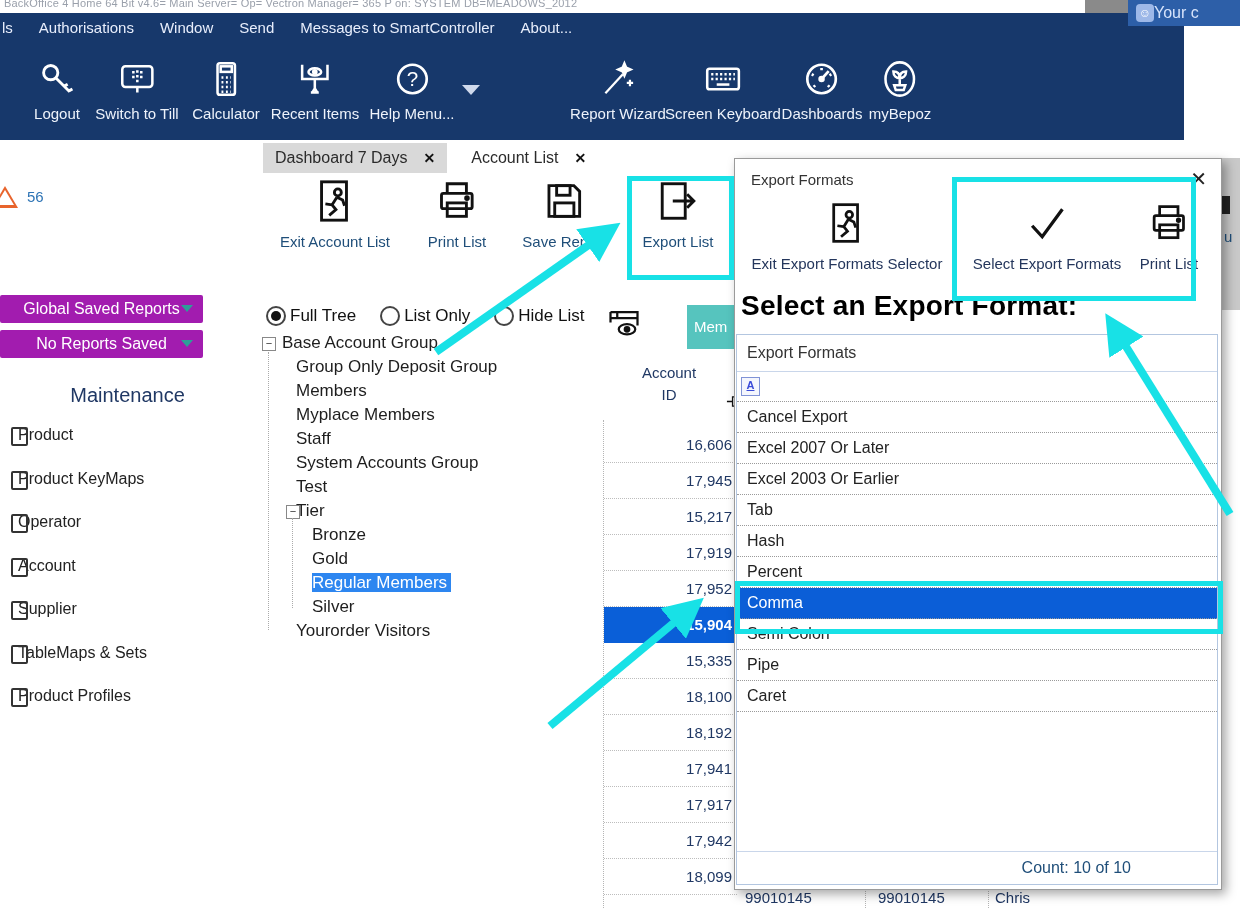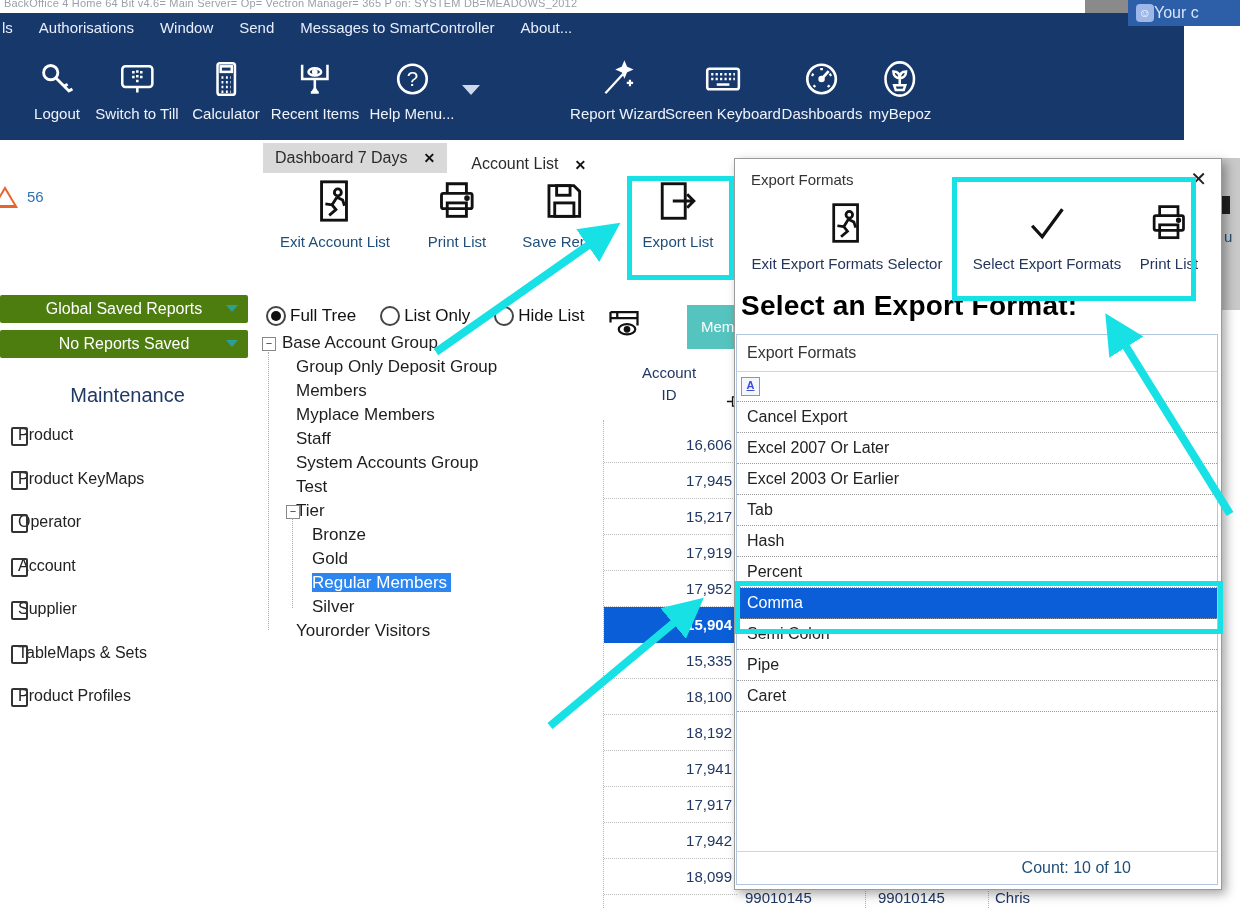--- a/index.html
+++ b/index.html
@@ -20,33 +20,33 @@
   .tbtn{position:absolute;top:47px;transform:translateX(-50%);text-align:center;color:#eef3fb;font-size:15px;white-space:nowrap;}
   .tbtn svg{display:block;margin:0 auto 7px auto;}
   .tbtn-exit{left:-12px;}
   .chev{position:absolute;left:462px;top:72px;width:0;height:0;border-left:9px solid transparent;border-right:9px solid transparent;border-top:10px solid #cfd9ec;}
 
   
   .tabs{position:absolute;left:263px;top:143px;display:flex;gap:12px;}
   .tab{display:inline-flex;height:30px;align-items:center;padding:0 12px;font-size:16px;color:#2b2b2b;}
   .tab .x{margin-left:16px;font-weight:700;color:#111;font-size:14px;}
   .tab.active{background:#d9d9d9;}
-  .tab.inactive{background:#ffffff;align-items:flex-end;}
+  .tab.inactive{background:#ffffff;}
 
   
   .warn-tri{position:absolute;left:-8px;top:186px;width:0;height:0;border-left:13px solid transparent;border-right:13px solid transparent;border-bottom:22px solid #e8642c;}
   .warn-tri::after{content:"";position:absolute;left:-9px;top:4px;width:0;height:0;border-left:9px solid transparent;border-right:9px solid transparent;border-bottom:15px solid #fff;}
   .warn-count{position:absolute;left:27px;top:188px;color:#2e74b5;font-size:15px;}
 
   
   .abtn{position:absolute;top:178px;transform:translateX(-50%);text-align:center;color:#1f4e79;font-size:15px;white-space:nowrap;}
   .abtn svg{display:block;margin:0 auto 9px auto;}
 
   
-  .teal-btn{position:absolute;left:0;width:248px;height:28px;background:#4d7c0f;color:#fff;font-size:16px;display:flex;align-items:center;justify-content:center;border-radius:2px;}
+  .teal-btn{position:absolute;left:0;width:203px;height:28px;background:#a21caf;color:#fff;font-size:16px;display:flex;align-items:center;justify-content:center;border-radius:2px;}
   .teal-btn .caret{position:absolute;right:10px;top:10px;width:0;height:0;border-left:6px solid transparent;border-right:6px solid transparent;border-top:7px solid #2e9e98;}
   .maint-title{position:absolute;left:0;top:384px;width:255px;text-align:center;color:#203864;font-size:20px;}
   .side-item{position:absolute;left:18px;font-size:16px;color:#222;white-space:nowrap;}
   .sliver{position:absolute;left:-7px;width:13px;height:15px;border:2px solid #333;border-radius:2px;margin-top:1px;}
 
   
   .radios{position:absolute;left:266px;top:306px;display:flex;gap:24px;align-items:center;font-size:17px;color:#111;}
   .radio-item{display:flex;align-items:center;gap:4px;}
   .radio{width:16px;height:16px;border:2px solid #444;border-radius:50%;position:relative;background:#fff;}
   .radio.on::after{content:"";position:absolute;left:3px;top:3px;width:10px;height:10px;border-radius:50%;background:#111;}
@@ -58,21 +58,21 @@
   .d1{padding-left:34px;}
   .d2{padding-left:50px;}
   .minus{position:absolute;top:6px;width:12px;height:12px;border:1px solid #888;background:#fff;color:#333;font-size:11px;line-height:10px;text-align:center;}
   .minus.m0{left:0;}
   .minus.m1{left:24px;}
   .tsel{background:#2d86f0;color:#fff;padding-right:4px;}
   .tree-vline{position:absolute;border-left:1px dotted #aaa;width:0;}
 
   
   .tbl-vline{position:absolute;left:603px;top:420px;height:488px;border-left:1px dotted #b5b5b5;}
-  .mem-btn{position:absolute;left:687px;top:305px;width:50px;height:44px;background:#56c4be;color:#fff;font-size:15px;line-height:44px;padding-left:14px;overflow:hidden;white-space:nowrap;}
+  .mem-btn{position:absolute;left:687px;top:305px;width:50px;height:44px;background:#56c4be;color:#fff;font-size:15px;line-height:44px;padding-left:7px;overflow:hidden;white-space:nowrap;}
   .tbl-head{position:absolute;left:608px;top:362px;width:122px;text-align:center;color:#203864;font-size:15px;line-height:22px;}
   .pin{position:absolute;left:726px;top:394px;}
   .tbl-rows{position:absolute;left:604px;top:427px;width:133px;}
   .trw{height:35px;line-height:35px;text-align:right;padding-right:5px;font-size:15px;color:#203864;border-bottom:1px dotted #bdbdbd;}
   .trw.sel{background:#0a5fd8;color:#fff;border-bottom-color:#0a5fd8;font-weight:bold;}
   .bottom-partial span{position:absolute;top:889px;font-size:15px;color:#203864;}
   .bp-vline{position:absolute;top:885px;height:23px;border-left:1px dotted #b5b5b5;}
 
   
   .dialog{position:absolute;left:734px;top:158px;width:486px;height:730px;background:#fff;border:1px solid #9a9a9a;box-shadow:4px 4px 10px rgba(0,0,0,.35);z-index:10;}

